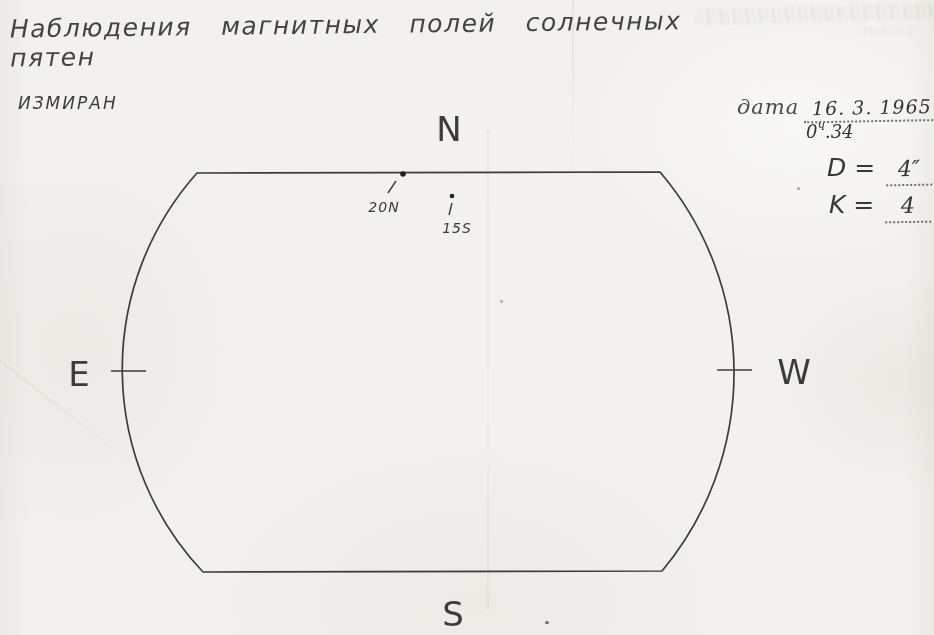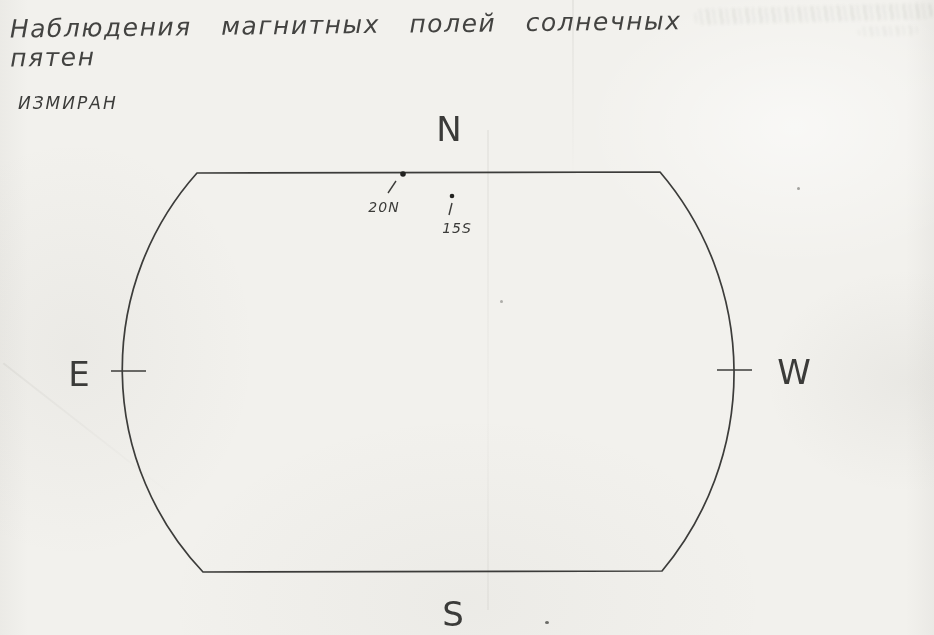--- a/index.html
+++ b/index.html
@@ -81,20 +81,37 @@
   <div class="crease d1"></div>
   <div class="ghost"></div>
   <div class="ghost g2"></div>
   <div class="speck sp1"></div>
   <div class="speck sp2"></div>
   <div class="speck sp3"></div>
 
   <h1 class="title ink">Наблюдения  магнитных  полей  солнечных  пятен</h1>
   <div class="institute">ИЗМИРАН</div>
 
+  <div class="meta">
+    <div class="row date-row">
+      <span class="date-label">дата</span>
+      <span class="hand dotted date-value">16. 3. 1965</span>
+    </div>
+    <div class="row time-row hand">
+      <span>0</span><sup>ч</sup><span>.34</span>
+    </div>
+    <div class="row d-row">
+      <span class="dk-label">D =</span>
+      <span class="hand dotted dk-value">4″</span>
+    </div>
+    <div class="row k-row">
+      <span class="dk-label">K =</span>
+      <span class="hand dotted dk-value">4</span>
+    </div>
+  </div>
 
   <svg width="934" height="635" viewBox="0 0 934 635" style="position:absolute;left:0;top:0;">
 
     <path d="M 197 173 L 660 172 A 309 309 0 0 1 662 571 L 203 572 A 295 295 0 0 1 197 173 Z" fill="none" stroke="#3c3c3a" stroke-width="1.7" stroke-linejoin="round"></path>
 
     <line x1="111" y1="371" x2="146" y2="371" stroke="#3c3c3a" stroke-width="1.6"></line>
     <line x1="717" y1="370" x2="752" y2="370" stroke="#3c3c3a" stroke-width="1.6"></line>
 
     <text class="compass" x="449" y="141" text-anchor="middle">N</text>
     <text class="compass" x="453" y="626" text-anchor="middle">S</text>

